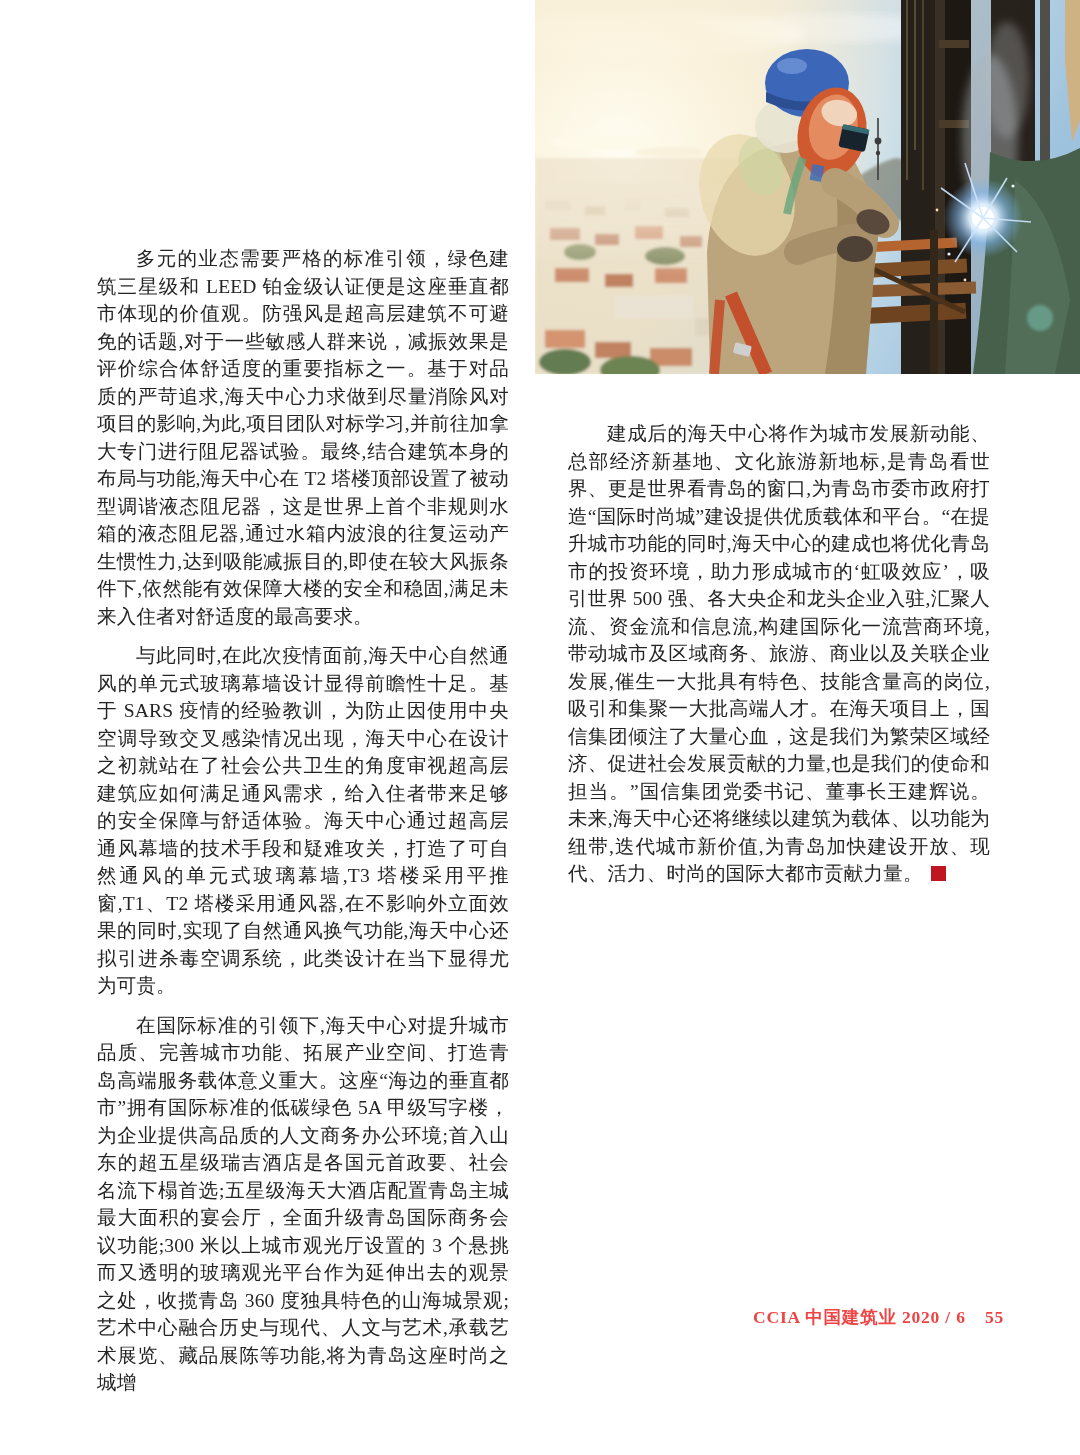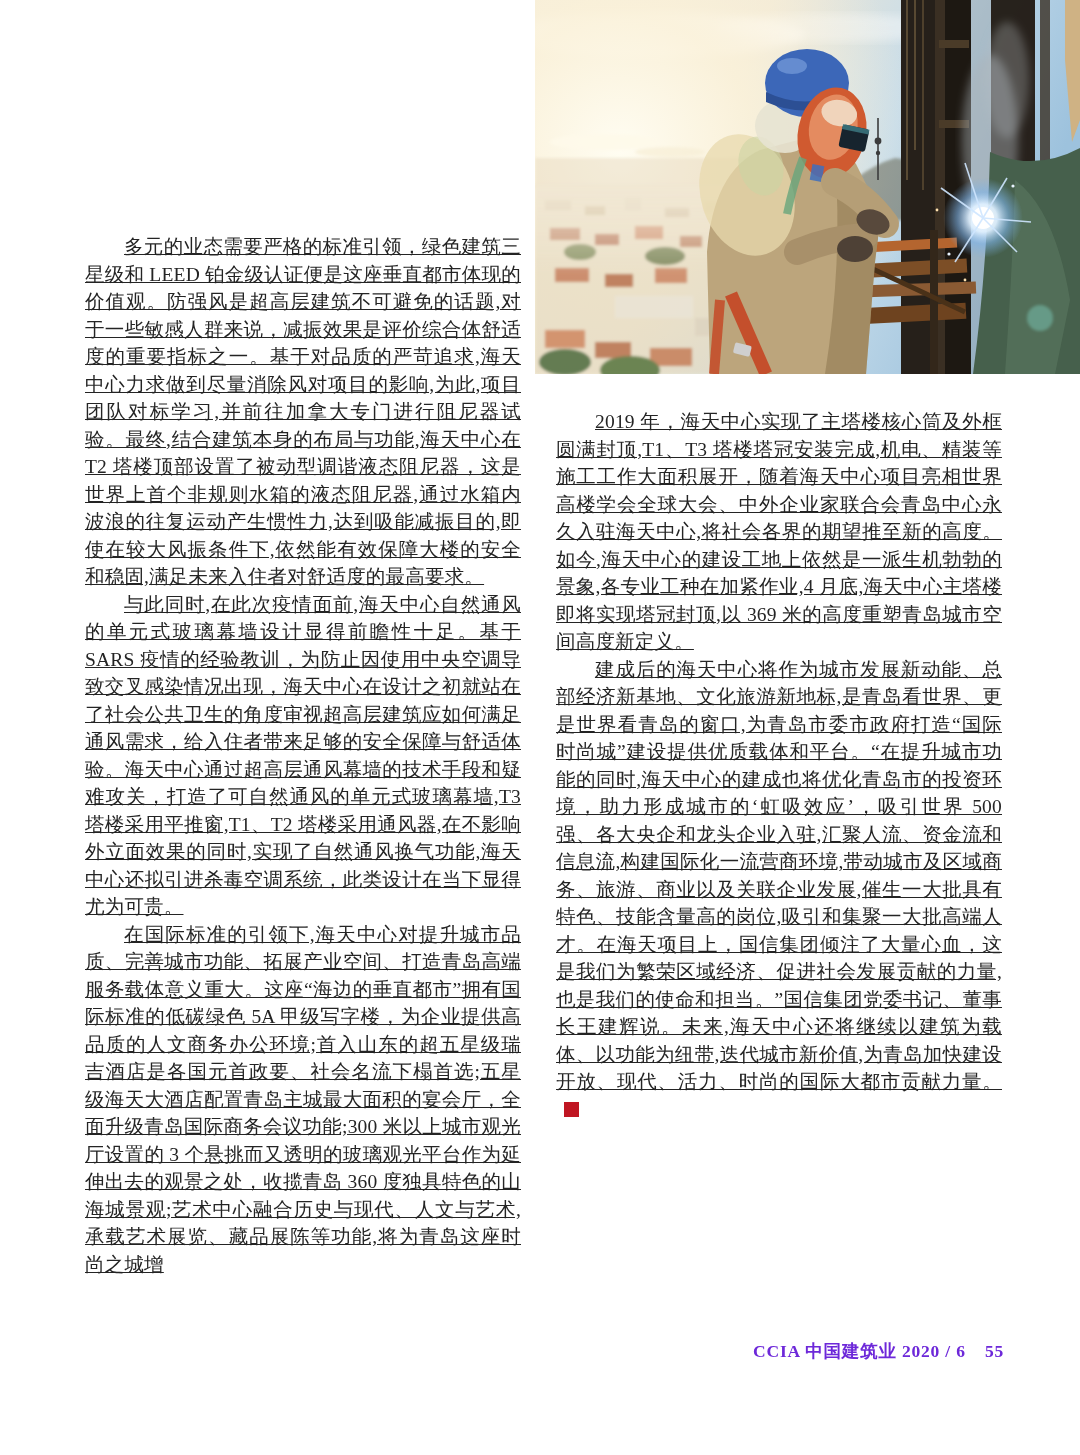--- a/index.html
+++ b/index.html
@@ -9,31 +9,31 @@
     margin:0 auto;overflow:hidden;
   }
   .photo{
     position:absolute;left:535px;top:0;width:545px;height:374px;overflow:hidden;
   }
   .photo svg{display:block;width:100%;height:100%;}
   .col{
     position:absolute;text-align:justify;font-size:19.5px;line-height:27.5px;
     letter-spacing:0.2px;color:#242424;
   }
-  .col p{margin:0;text-indent:2em;text-decoration:underline;}
+  .col p{margin:12px;text-indent:2em;}
   .col p.continuation{text-indent:0;}
   .col-left{left:85px;top:233px;width:436px;}
   .col-right{left:556px;top:408px;width:446px;}
   .end-mark{
     display:inline-block;width:15px;height:15px;margin-left:8px;
     background:var(--accent-red,#c01622);vertical-align:-1px;
   }
   .footer{
-    position:absolute;top:1339px;right:76px;font-size:17.5px;font-weight:600;
-    letter-spacing:0.8px;color:#6d28d9;white-space:nowrap;
+    position:absolute;top:1305px;right:76px;font-size:17.5px;font-weight:600;
+    letter-spacing:0.8px;color:#ef4444;white-space:nowrap;
   }
   .footer .pagenum{margin-left:14px;}
 </style>
 </head>
 <body>
 
 <div class="page">
 
   <div class="photo" role="img" aria-label="焊接工人头戴蓝色安全帽与橙红色焊接面罩，在超高层建筑钢结构旁高空作业，蓝白色焊花飞溅，俯瞰清晨薄雾中的青岛城市、红瓦屋顶与远处电视塔">
     <svg viewBox="0 0 545 374" preserveAspectRatio="none" aria-hidden="true">
@@ -211,21 +211,20 @@
     </svg>
   </div>
 
   <div class="col col-left">
     <p>多元的业态需要严格的标准引领，绿色建筑三星级和 LEED 铂金级认证便是这座垂直都市体现的价值观。防强风是超高层建筑不可避免的话题,对于一些敏感人群来说，减振效果是评价综合体舒适度的重要指标之一。基于对品质的严苛追求,海天中心力求做到尽量消除风对项目的影响,为此,项目团队对标学习,并前往加拿大专门进行阻尼器试验。最终,结合建筑本身的布局与功能,海天中心在 T2 塔楼顶部设置了被动型调谐液态阻尼器，这是世界上首个非规则水箱的液态阻尼器,通过水箱内波浪的往复运动产生惯性力,达到吸能减振目的,即使在较大风振条件下,依然能有效保障大楼的安全和稳固,满足未来入住者对舒适度的最高要求。</p>
     <p>与此同时,在此次疫情面前,海天中心自然通风的单元式玻璃幕墙设计显得前瞻性十足。基于 SARS 疫情的经验教训，为防止因使用中央空调导致交叉感染情况出现，海天中心在设计之初就站在了社会公共卫生的角度审视超高层建筑应如何满足通风需求，给入住者带来足够的安全保障与舒适体验。海天中心通过超高层通风幕墙的技术手段和疑难攻关，打造了可自然通风的单元式玻璃幕墙,T3 塔楼采用平推窗,T1、T2 塔楼采用通风器,在不影响外立面效果的同时,实现了自然通风换气功能,海天中心还拟引进杀毒空调系统，此类设计在当下显得尤为可贵。</p>
     <p>在国际标准的引领下,海天中心对提升城市品质、完善城市功能、拓展产业空间、打造青岛高端服务载体意义重大。这座“海边的垂直都市”拥有国际标准的低碳绿色 5A 甲级写字楼，为企业提供高品质的人文商务办公环境;首入山东的超五星级瑞吉酒店是各国元首政要、社会名流下榻首选;五星级海天大酒店配置青岛主城最大面积的宴会厅，全面升级青岛国际商务会议功能;300 米以上城市观光厅设置的 3 个悬挑而又透明的玻璃观光平台作为延伸出去的观景之处，收揽青岛 360 度独具特色的山海城景观;艺术中心融合历史与现代、人文与艺术,承载艺术展览、藏品展陈等功能,将为青岛这座时尚之城增</p>
   </div>
 
   <div class="col col-right">
-    <p>2019 年，海天中心实现了主塔楼核心筒及外框圆满封顶,T1、T3 塔楼塔冠安装完成,机电、精装等施工工作大面积展开，随着海天中心项目亮相世界高楼学会全球大会、中外企业家联合会青岛中心永久入驻海天中心,将社会各界的期望推至新的高度。如今,海天中心的建设工地上依然是一派生机勃勃的景象,各专业工种在加紧作业,4 月底,海天中心主塔楼即将实现塔冠封顶,以 369 米的高度重塑青岛城市空间高度新定义。</p>
     <p>
       <span>建成后的海天中心将作为城市发展新动能、总部经济新基地、文化旅游新地标,是青岛看世界、更是世界看青岛的窗口,为青岛市委市政府打造“国际时尚城”建设提供优质载体和平台。“在提升城市功能的同时,海天中心的建成也将优化青岛市的投资环境，助力形成城市的‘虹吸效应’，吸引世界 500 强、各大央企和龙头企业入驻,汇聚人流、资金流和信息流,构建国际化一流营商环境,带动城市及区域商务、旅游、商业以及关联企业发展,催生一大批具有特色、技能含量高的岗位,吸引和集聚一大批高端人才。在海天项目上，国信集团倾注了大量心血，这是我们为繁荣区域经济、促进社会发展贡献的力量,也是我们的使命和担当。”国信集团党委书记、董事长王建辉说。未来,海天中心还将继续以建筑为载体、以功能为纽带,迭代城市新价值,为青岛加快建设开放、现代、活力、时尚的国际大都市贡献力量。</span><span class="end-mark"></span>
     </p>
   </div>
 
   <div class="footer">
     <span>CCIA</span>
     <span>中国建筑业</span>
     <span>2020 / 6</span>
     <span class="pagenum">55</span>

